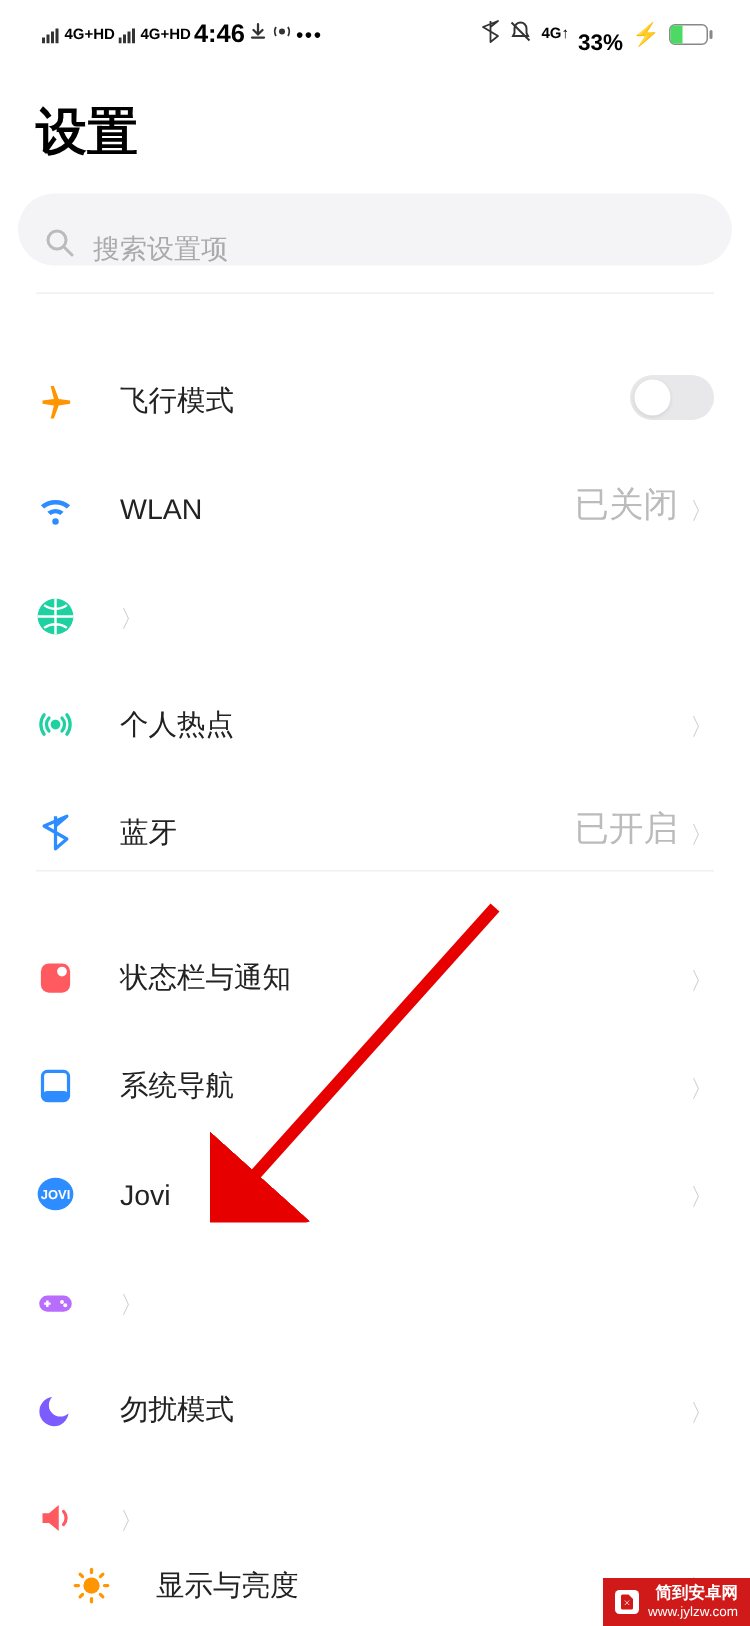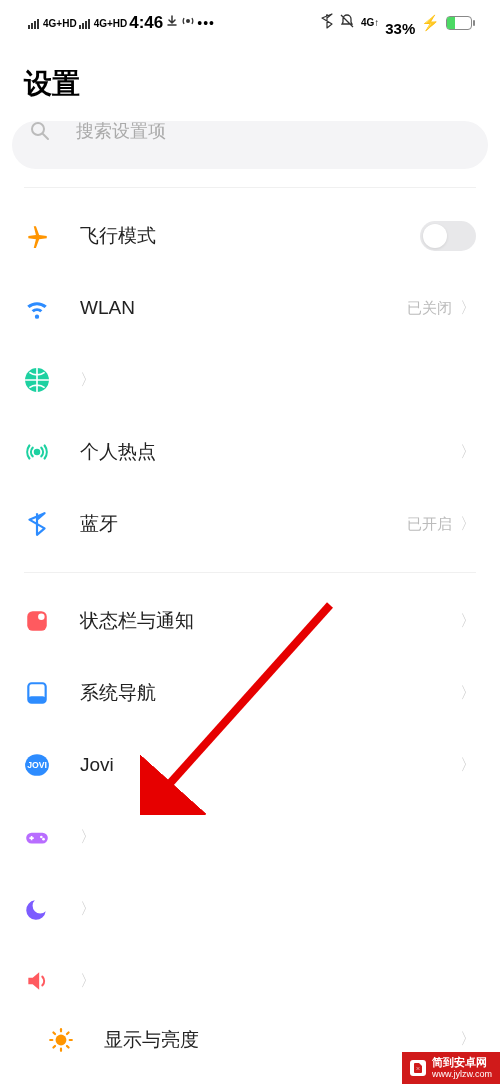--- a/index.html
+++ b/index.html
@@ -7,39 +7,39 @@
     .status-bar { height: 45px; display: flex; justify-content: space-between; align-items: center; padding: 0 28px; font-size: 14px; font-weight: 500; }
     .status-left { display: flex; align-items: center; gap: 2px; }
     .status-right { display: flex; align-items: center; gap: 6px; }
     .signal-text { font-size: 10px; font-weight: 700; }
     .time { font-size: 17px; font-weight: 700; }
     .battery-pct { font-size: 15px; font-weight: 600; margin-top: 12px; }
     .bolt { color: #f5a623; font-size: 15px; }
     .battery { width: 26px; height: 14px; border: 1.5px solid #888; border-radius: 4px; position: relative; }
     .battery::after { content: ""; position: absolute; right: -4px; top: 3px; width: 2px; height: 6px; background: #888; border-radius: 1px; }
     .battery-fill { width: 33%; height: 100%; background: #4cd964; border-radius: 2px 0 0 2px; }
-    .page-title { font-size: 28px; font-weight: 700; padding: 20px 24px 18px; }
-    .search-box { margin: 0 12px 18px; height: 48px; background: #f4f4f6; border-radius: 24px; display: flex; align-items: flex-start; padding: 0 18px; gap: 26px; }
+    .page-title { font-size: 34px; font-weight: 700; padding: 20px 24px 18px; }
+    .search-box { margin: 0 12px 18px; height: 48px; background: #f4f4f6; border-radius: 24px; display: flex; align-items: flex-end; padding: 0 18px; gap: 12px; }
     .search-box input { border: none; background: transparent; font-size: 18px; color: #333; outline: none; flex: 1; }
     .search-box input::placeholder { color: #aaa; }
     .divider-thin { height: 1px; background: #f0f0f0; margin: 0 24px; }
     .section-gap { height: 12px; }
-    .row { display: flex; align-items: center; height: 72px; padding: 0 24px; position: relative; }
+    .row { display: flex; align-items: flex-end; height: 72px; padding: 0 24px; position: relative; }
     .row-icon { width: 26px; height: 26px; display: flex; align-items: center; justify-content: center; margin-right: 30px; flex-shrink: 0; }
     .row-label { flex: 1; font-size: 19px; color: #222; }
-    .row-value { font-size: 15px; color: #bbb; margin-right: 8px; }
+    .row-value { font-size: 23px; color: #bbb; margin-right: 8px; }
     .chevron { color: #ccc; font-size: 16px; }
     .switch { width: 56px; height: 30px; background: #e8e8ea; border-radius: 15px; position: relative; }
     .switch::after { content: ""; position: absolute; left: 3px; top: 3px; width: 24px; height: 24px; background: #fff; border-radius: 50%; box-shadow: 0 1px 3px rgba(0,0,0,0.1); }
     .arrow-annotation { position: absolute; left: 140px; top: 595px; width: 200px; height: 220px; pointer-events: none; z-index: 5; }
     .watermark-box { position: absolute; right: 0; bottom: 0; background: #d01a1a; color: #fff; padding: 4px 8px; font-size: 11px; display: flex; align-items: center; gap: 6px; z-index: 10; }
     .watermark-icon { width: 16px; height: 16px; background: #fff; border-radius: 3px; display: flex; align-items: center; justify-content: center; }
     .watermark-icon svg { width: 12px; height: 12px; }
     .wm-text { display: flex; flex-direction: column; line-height: 1.2; }
-    .wm-line1 { font-weight: 700; }
+    .wm-line1 { font-weight: 700; text-align: right; }
     .wm-line2 { font-size: 9px; }
     .partial-row { height: 45px; overflow: hidden; padding-left: 48px; }
   </style>
 </head>
 <body>
 
 <div class="status-bar">
   <div class="status-left">
     <span style="display:flex;align-items:flex-end;gap:1px;">
       <svg width="14" height="12">
@@ -199,20 +199,21 @@
     </span>
   <span class="chevron">〉</span>
 </div>
 
 <div class="row">
   <span class="row-icon">
       <svg width="26" height="26" viewBox="0 0 24 24">
         <path d="M20 14A9 9 0 1 1 10 4a7 7 0 0 0 10 10z" fill="#7c5cff"></path>
       </svg>
     </span>
+  <span class="row-label">勿扰模式</span>
   <span class="chevron">〉</span>
 </div>
 
 <div class="row">
   <span class="row-icon">
       <svg width="26" height="26" viewBox="0 0 24 24">
         <path d="M4 9v6h4l6 5V4l-6 5z" fill="#ff5a5f"></path>
         <path d="M17 8a6 6 0 0 1 0 8" stroke="#ff5a5f" stroke-width="2" fill="none" stroke-linecap="round"></path>
       </svg>
     </span>

